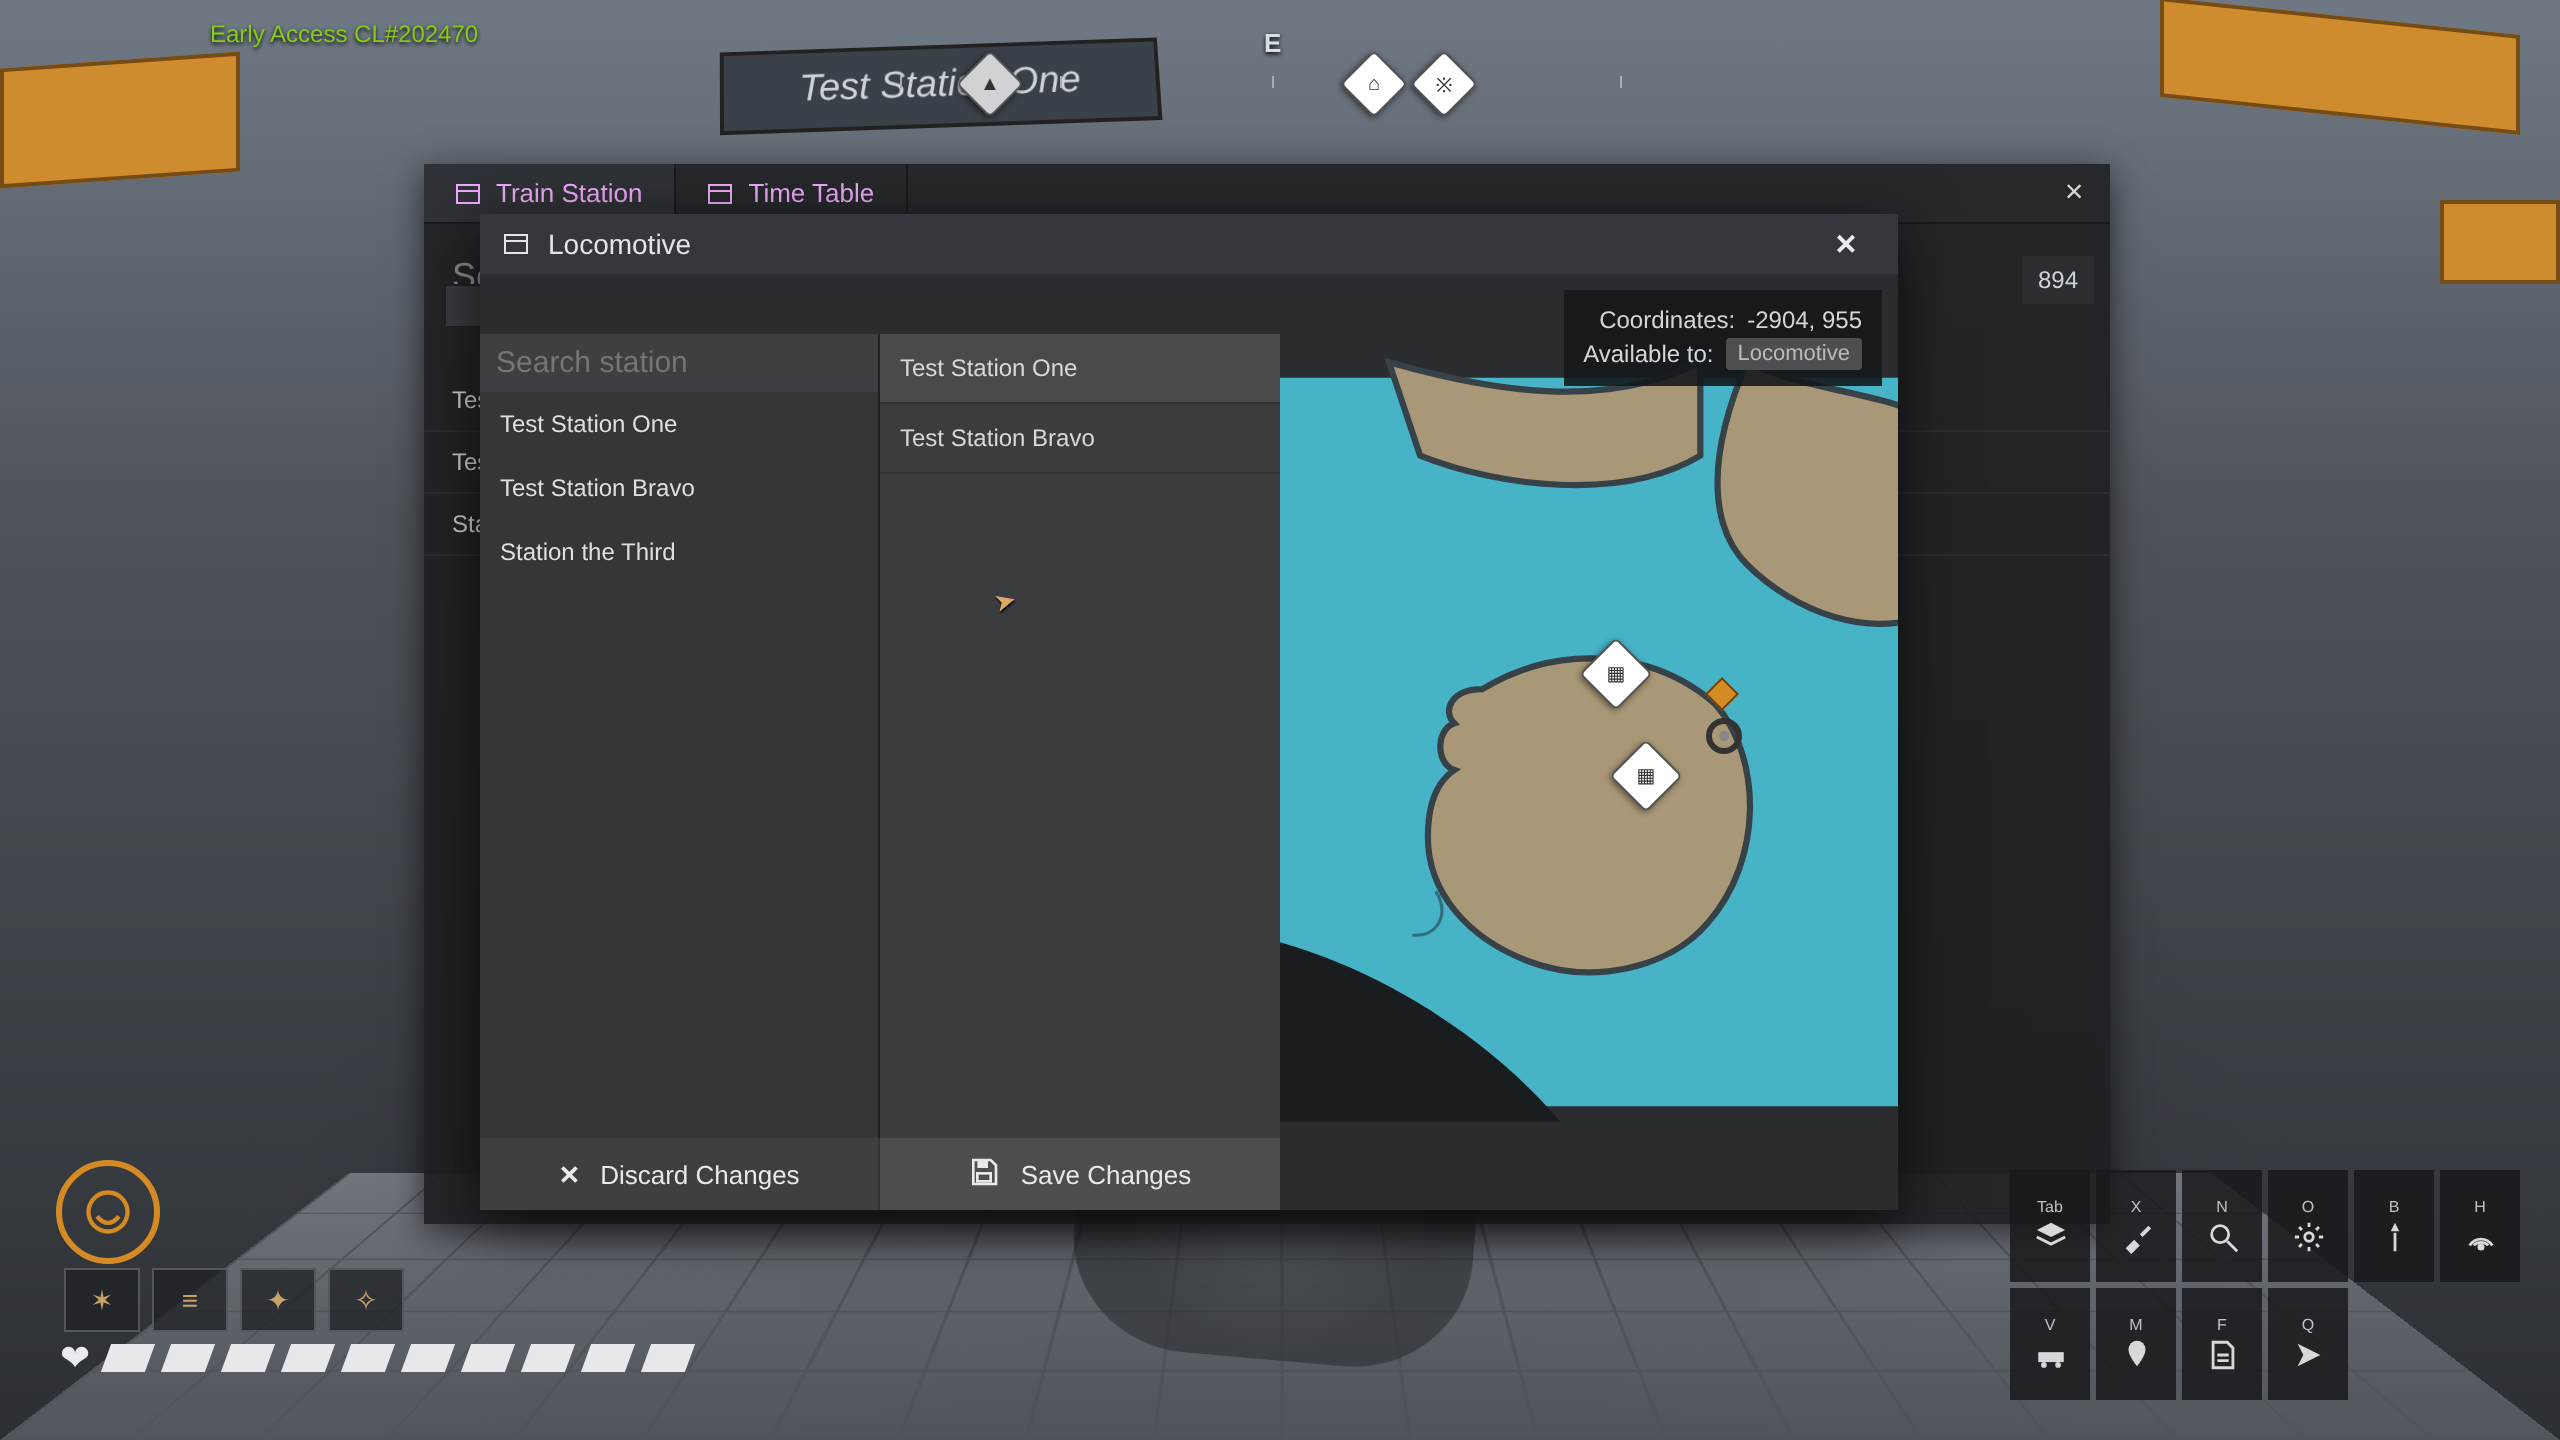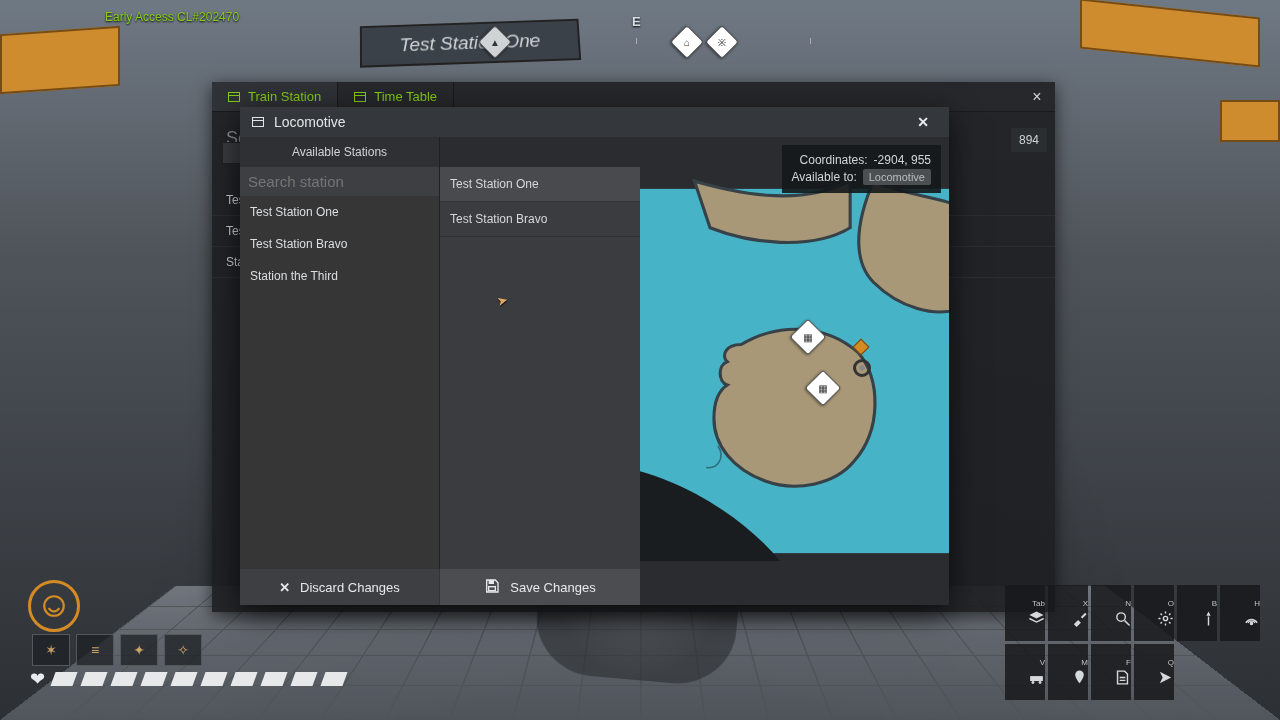--- a/index.html
+++ b/index.html
@@ -36,21 +36,21 @@
 
   .compass-marker{position:absolute;top:22px;width:24px;height:24px;transform:rotate(45deg);background:#fff;border:1px solid #555;border-radius:3px;box-shadow:0 1px 3px rgba(0,0,0,.6);}
   .compass-marker.grey{background:#cfd3d6;}
   .compass-marker .inner{position:absolute;inset:3px;transform:rotate(-45deg);display:flex;align-items:center;justify-content:center;color:#333;font-size:10px;}
 
   .sign{position:absolute;top:22px;left:360px;width:220px;height:42px;background:#3b4149;border:2px solid #222;transform:perspective(600px) rotateX(10deg) rotate(-2deg);color:#cfd3d6;font-size:19px;display:flex;align-items:center;justify-content:center;font-style:italic;}
 
   
   .bg-window{position:absolute;left:212px;top:82px;width:843px;height:530px;background:rgba(30,32,35,.92);box-shadow:0 4px 16px rgba(0,0,0,.6);}
   .bg-tabbar{height:30px;display:flex;background:#26282b;border-bottom:1px solid #181a1c;}
-  .bg-tab{display:flex;align-items:center;gap:8px;padding:0 16px;font-size:13px;color:#84cc16;border-right:1px solid #181a1c;cursor:pointer;}
+  .bg-tab{display:flex;align-items:center;gap:8px;padding:0 16px;font-size:13px;color:#f0abfc;border-right:1px solid #181a1c;cursor:pointer;}
   .bg-tab.active{background:#2f3236;}
   .bg-close{margin-left:auto;width:36px;display:flex;align-items:center;justify-content:center;color:#cfd3d6;cursor:pointer;font-size:16px;}
   .bg-search{margin:16px 14px;font-size:18px;color:#8a8f93;}
   .bg-row{padding:8px 14px;font-size:12px;color:#d0d3d6;border-bottom:1px solid #2b2d30;}
   .bg-counter{position:absolute;top:46px;right:8px;height:24px;padding:0 8px;background:#2b2e31;display:flex;align-items:center;font-size:12px;color:#ced2d5;}
 
   
   .modal{position:absolute;left:240px;top:107px;width:709px;height:498px;background:#2a2c30;box-shadow:0 8px 30px rgba(0,0,0,.7);display:flex;flex-direction:column;}
   .modal-title{height:30px;display:flex;align-items:center;padding:0 12px;gap:10px;background:#34373b;color:#e2e5e8;font-size:14px;}
   .modal-close{margin-left:auto;width:28px;height:28px;display:flex;align-items:center;justify-content:center;color:#e7eaee;font-weight:700;cursor:pointer;}
@@ -88,21 +88,21 @@
 
   
   .hud-left{position:absolute;left:28px;bottom:88px;width:52px;height:52px;border:3px solid #d58b24;border-radius:50%;display:flex;align-items:center;justify-content:center;color:#d58b24;font-size:22px;}
   .health{position:absolute;left:30px;bottom:30px;display:flex;align-items:center;gap:8px;}
   .heart{color:#e9ecef;font-size:18px;}
   .seg{width:22px;height:14px;background:#e6e8ea;transform:skewX(-20deg);}
   .hotbar{position:absolute;left:32px;bottom:54px;display:flex;gap:6px;}
   .slot{width:38px;height:32px;background:rgba(30,33,37,.75);border:1px solid #55585b;display:flex;align-items:center;justify-content:center;color:#c9a267;font-size:14px;}
 
   .hud-right{position:absolute;right:20px;bottom:20px;display:grid;grid-template-columns:repeat(6,40px);gap:3px;}
-  .hud-key{height:56px;background:rgba(23,25,28,.85);display:flex;flex-direction:column;align-items:flex-end;justify-content:center;color:#d6d9db;font-size:9px;gap:2px;}
+  .hud-key{height:56px;background:rgba(23,25,28,.85);display:flex;flex-direction:column;align-items:center;justify-content:center;color:#d6d9db;font-size:9px;gap:2px;}
   .hud-key .k{font-size:8px;color:#bfc2c4;}
   .hud-key svg{width:17px;height:17px;}
 
   .hand{position:absolute;bottom:40px;left:50%;width:200px;height:190px;background:radial-gradient(ellipse at 50% 20%, #5a5e63, #2a2d31 70%);border-radius:50% 50% 30% 30%;transform:translateX(-50%) rotate(5deg);opacity:.6;}
 
   .win-icon{width:12px;height:10px;border:1.5px solid currentColor;display:inline-block;position:relative;}
   .win-icon::before{content:"";position:absolute;left:0;right:0;top:2px;border-top:1.5px solid currentColor;}
 </style>
 </head>
 <body>
@@ -163,21 +163,20 @@
   </div>
 </div>
 
 <div class="modal">
   <div class="modal-title">
     <span class="win-icon"></span>
     <span>Locomotive</span>
     <span class="modal-close">✕</span>
   </div>
   <div class="modal-body">
-    <div class="col-header">Available Stations</div>
 
     <div class="avail">
       <div class="search-wrap">
         <input placeholder="Search station" style="">
         <span class="mag">
           <svg viewBox="0 0 24 24" width="14" height="14" fill="none" stroke="currentColor" stroke-width="2">
               <circle cx="10" cy="10" r="6"></circle>
               <line x1="15" y1="15" x2="21" y2="21"></line>
             </svg>
         </span>

